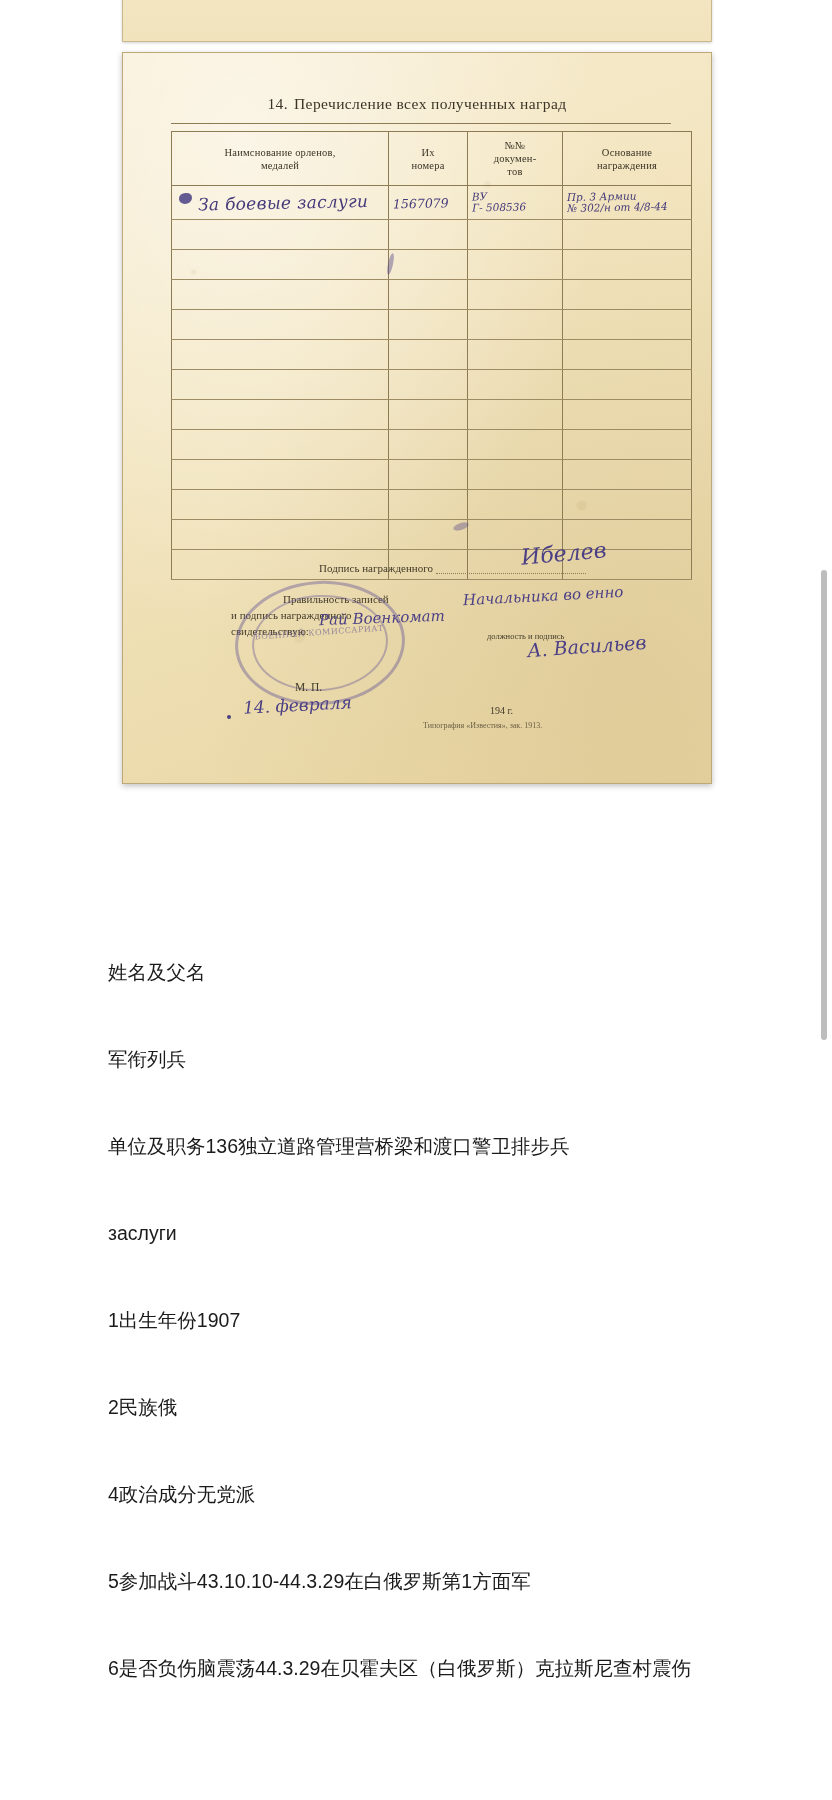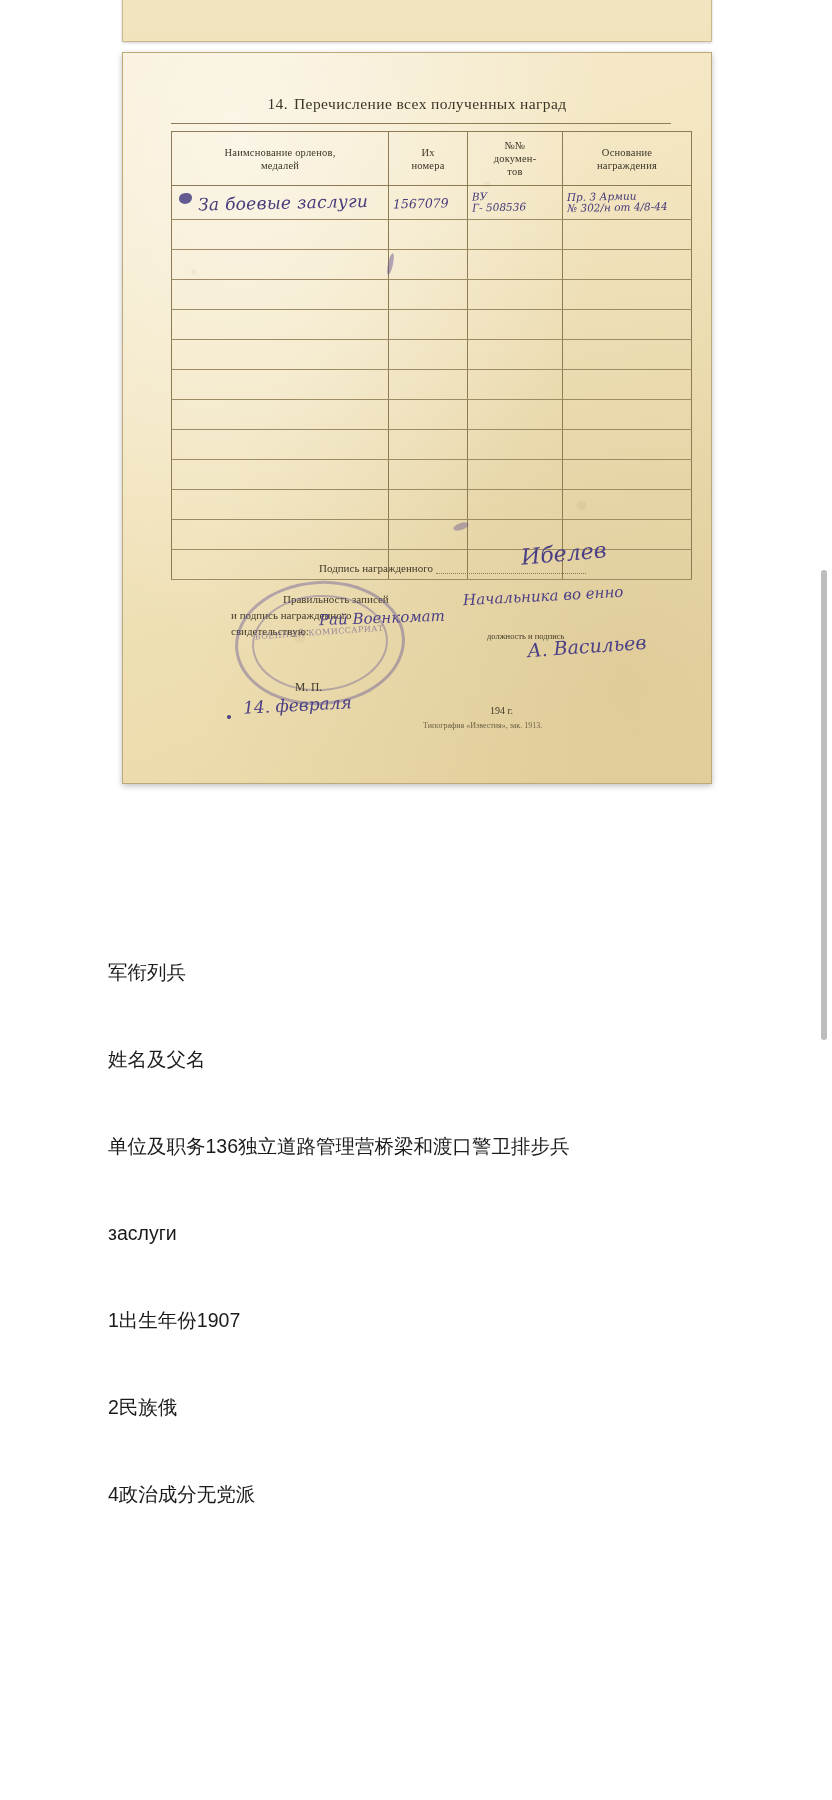--- a/index.html
+++ b/index.html
@@ -438,27 +438,29 @@
     <div class="hand-dot"></div>
     <div class="hand-date">14. февраля</div>
     <div class="sig-line sig-year">
       <span>194   г.</span>
     </div>
     <div class="sig-line sig-print">Типография «Известия», зак. 1913.</div>
   </div>
 </div>
 
 <div class="body-text">
+  <p>姓名及父名</p>
   <p>军衔列兵</p>
-  <p>姓名及父名</p>
   <p>单位及职务136独立道路管理营桥梁和渡口警卫排步兵</p>
   <p>заслуги</p>
   <p>1出生年份1907</p>
   <p>2民族俄</p>
   <p>4政治成分无党派</p>
+  <p>5参加战斗43.10.10-44.3.29在白俄罗斯第1方面军</p>
+  <p>6是否负伤脑震荡44.3.29在贝霍夫区（白俄罗斯）克拉斯尼查村震伤</p>
   
   
   
   
   
   
   
   
   
   

